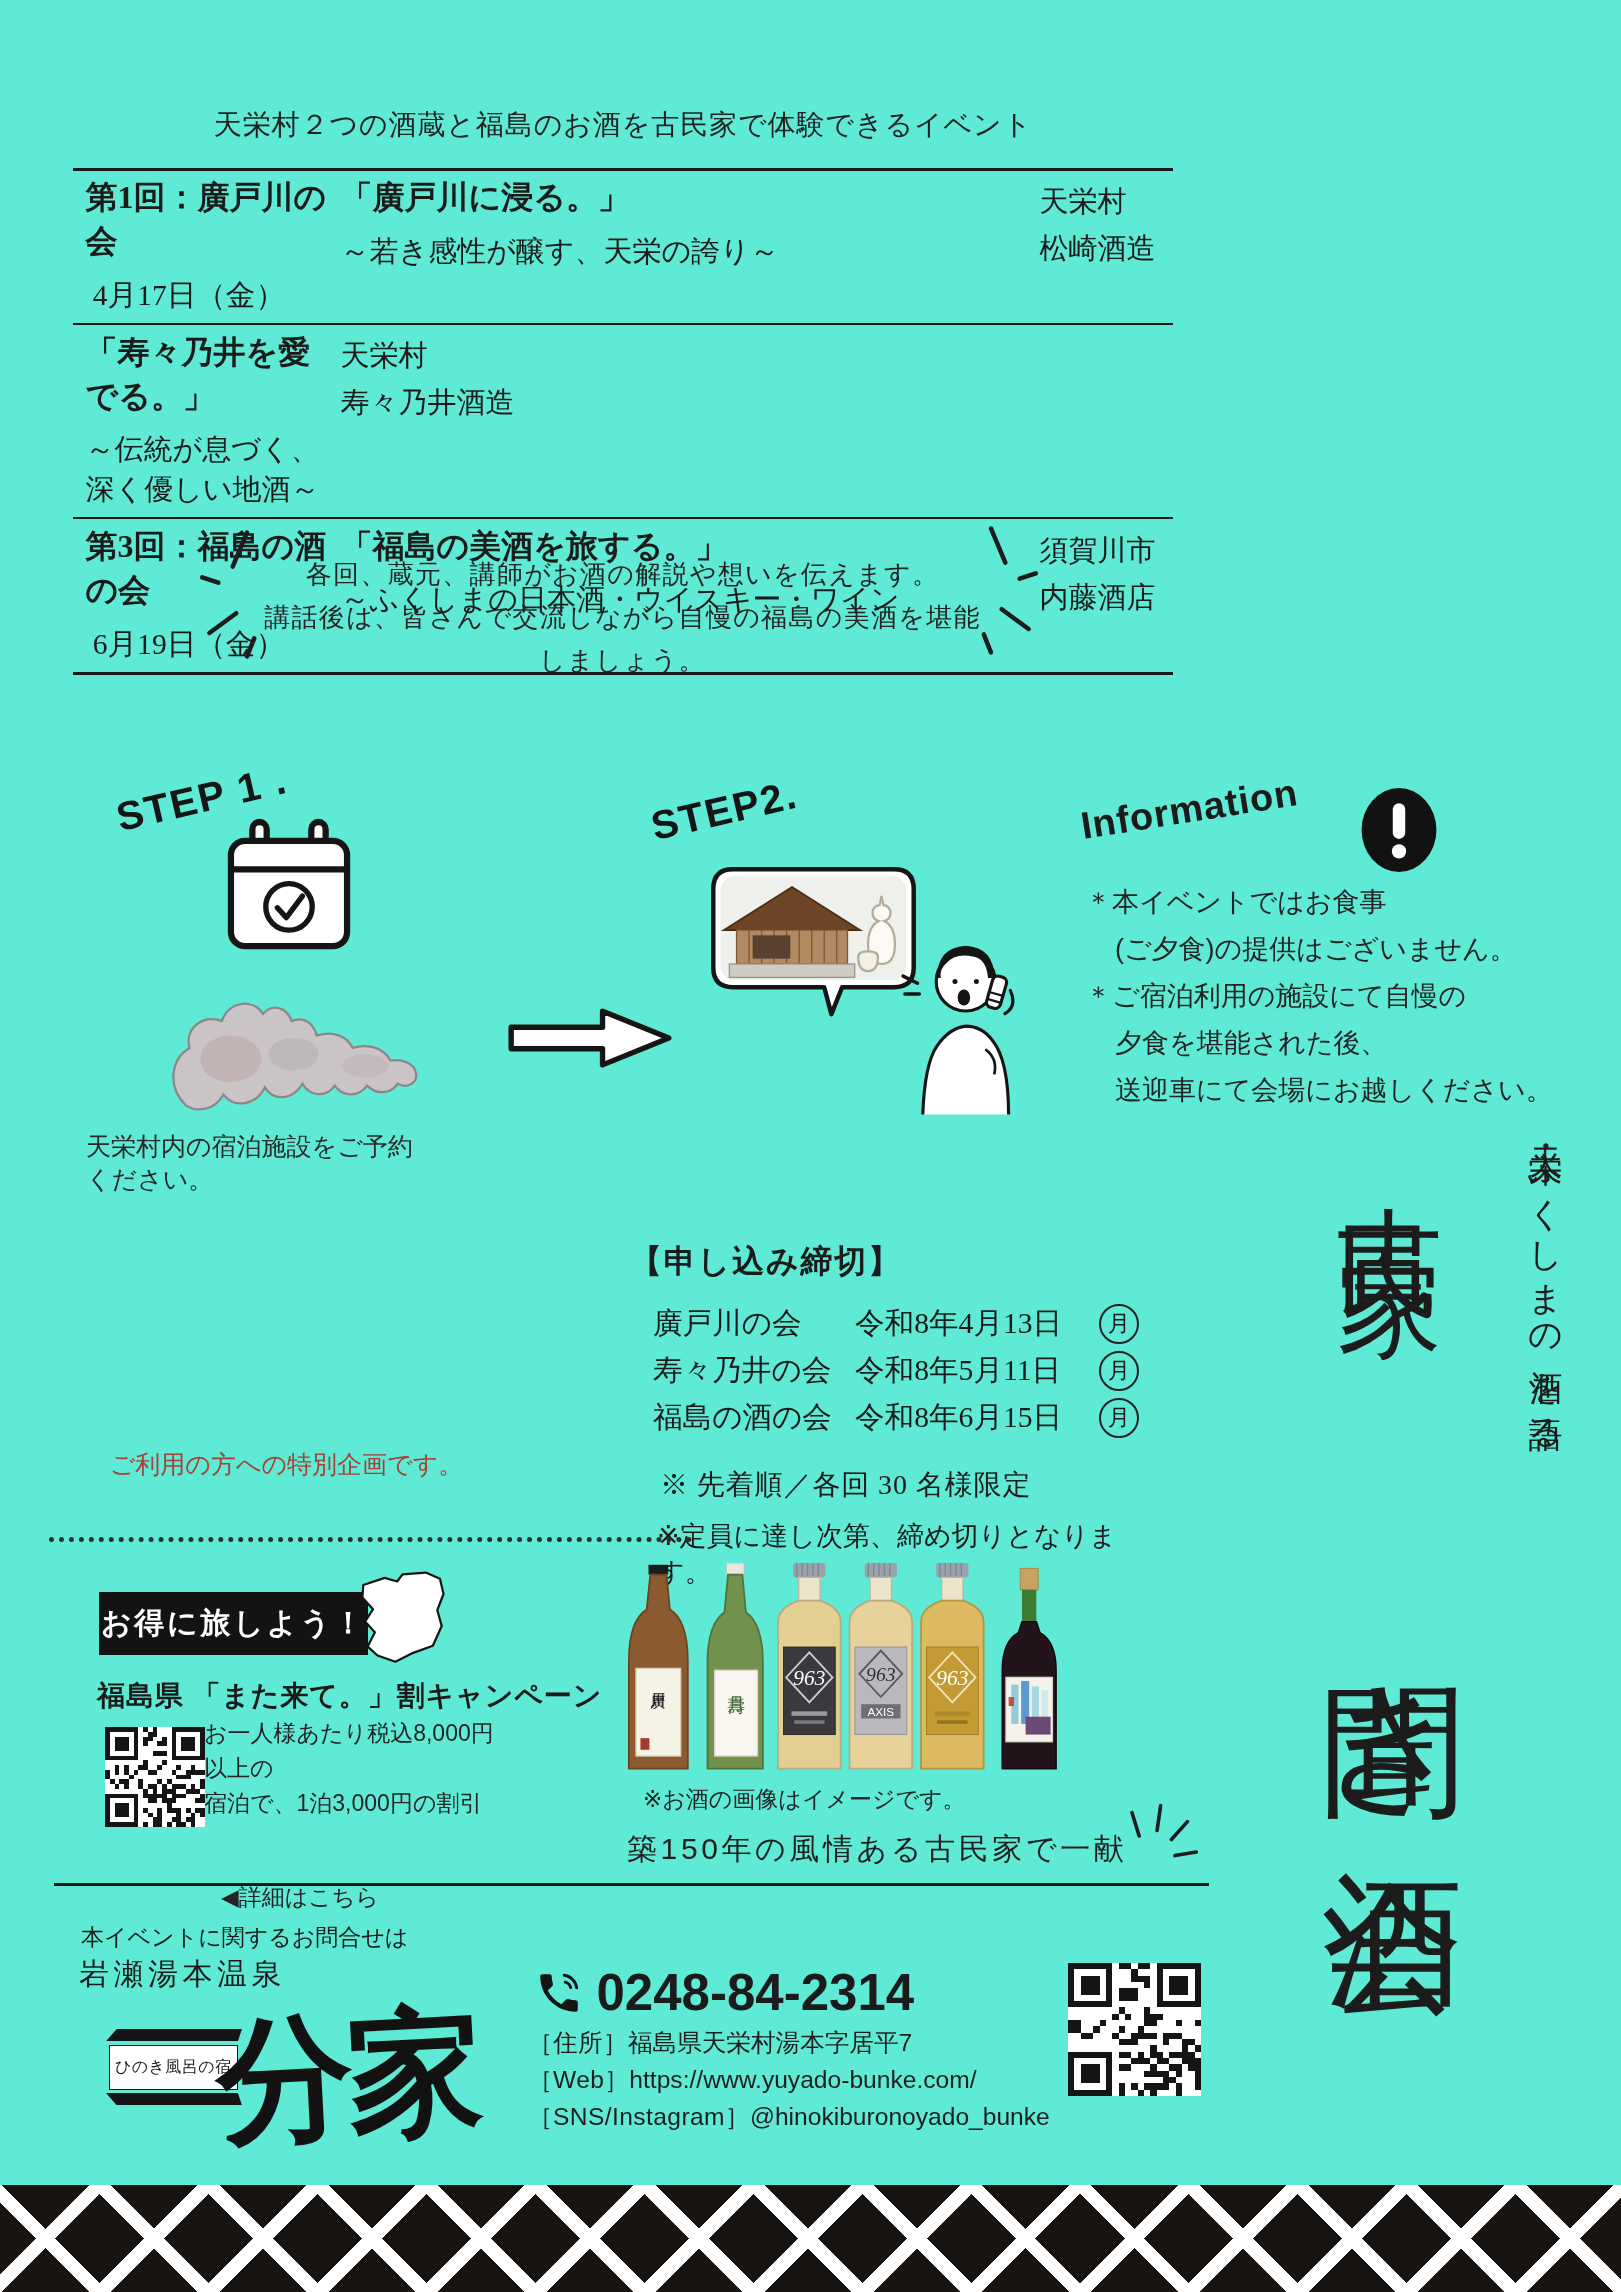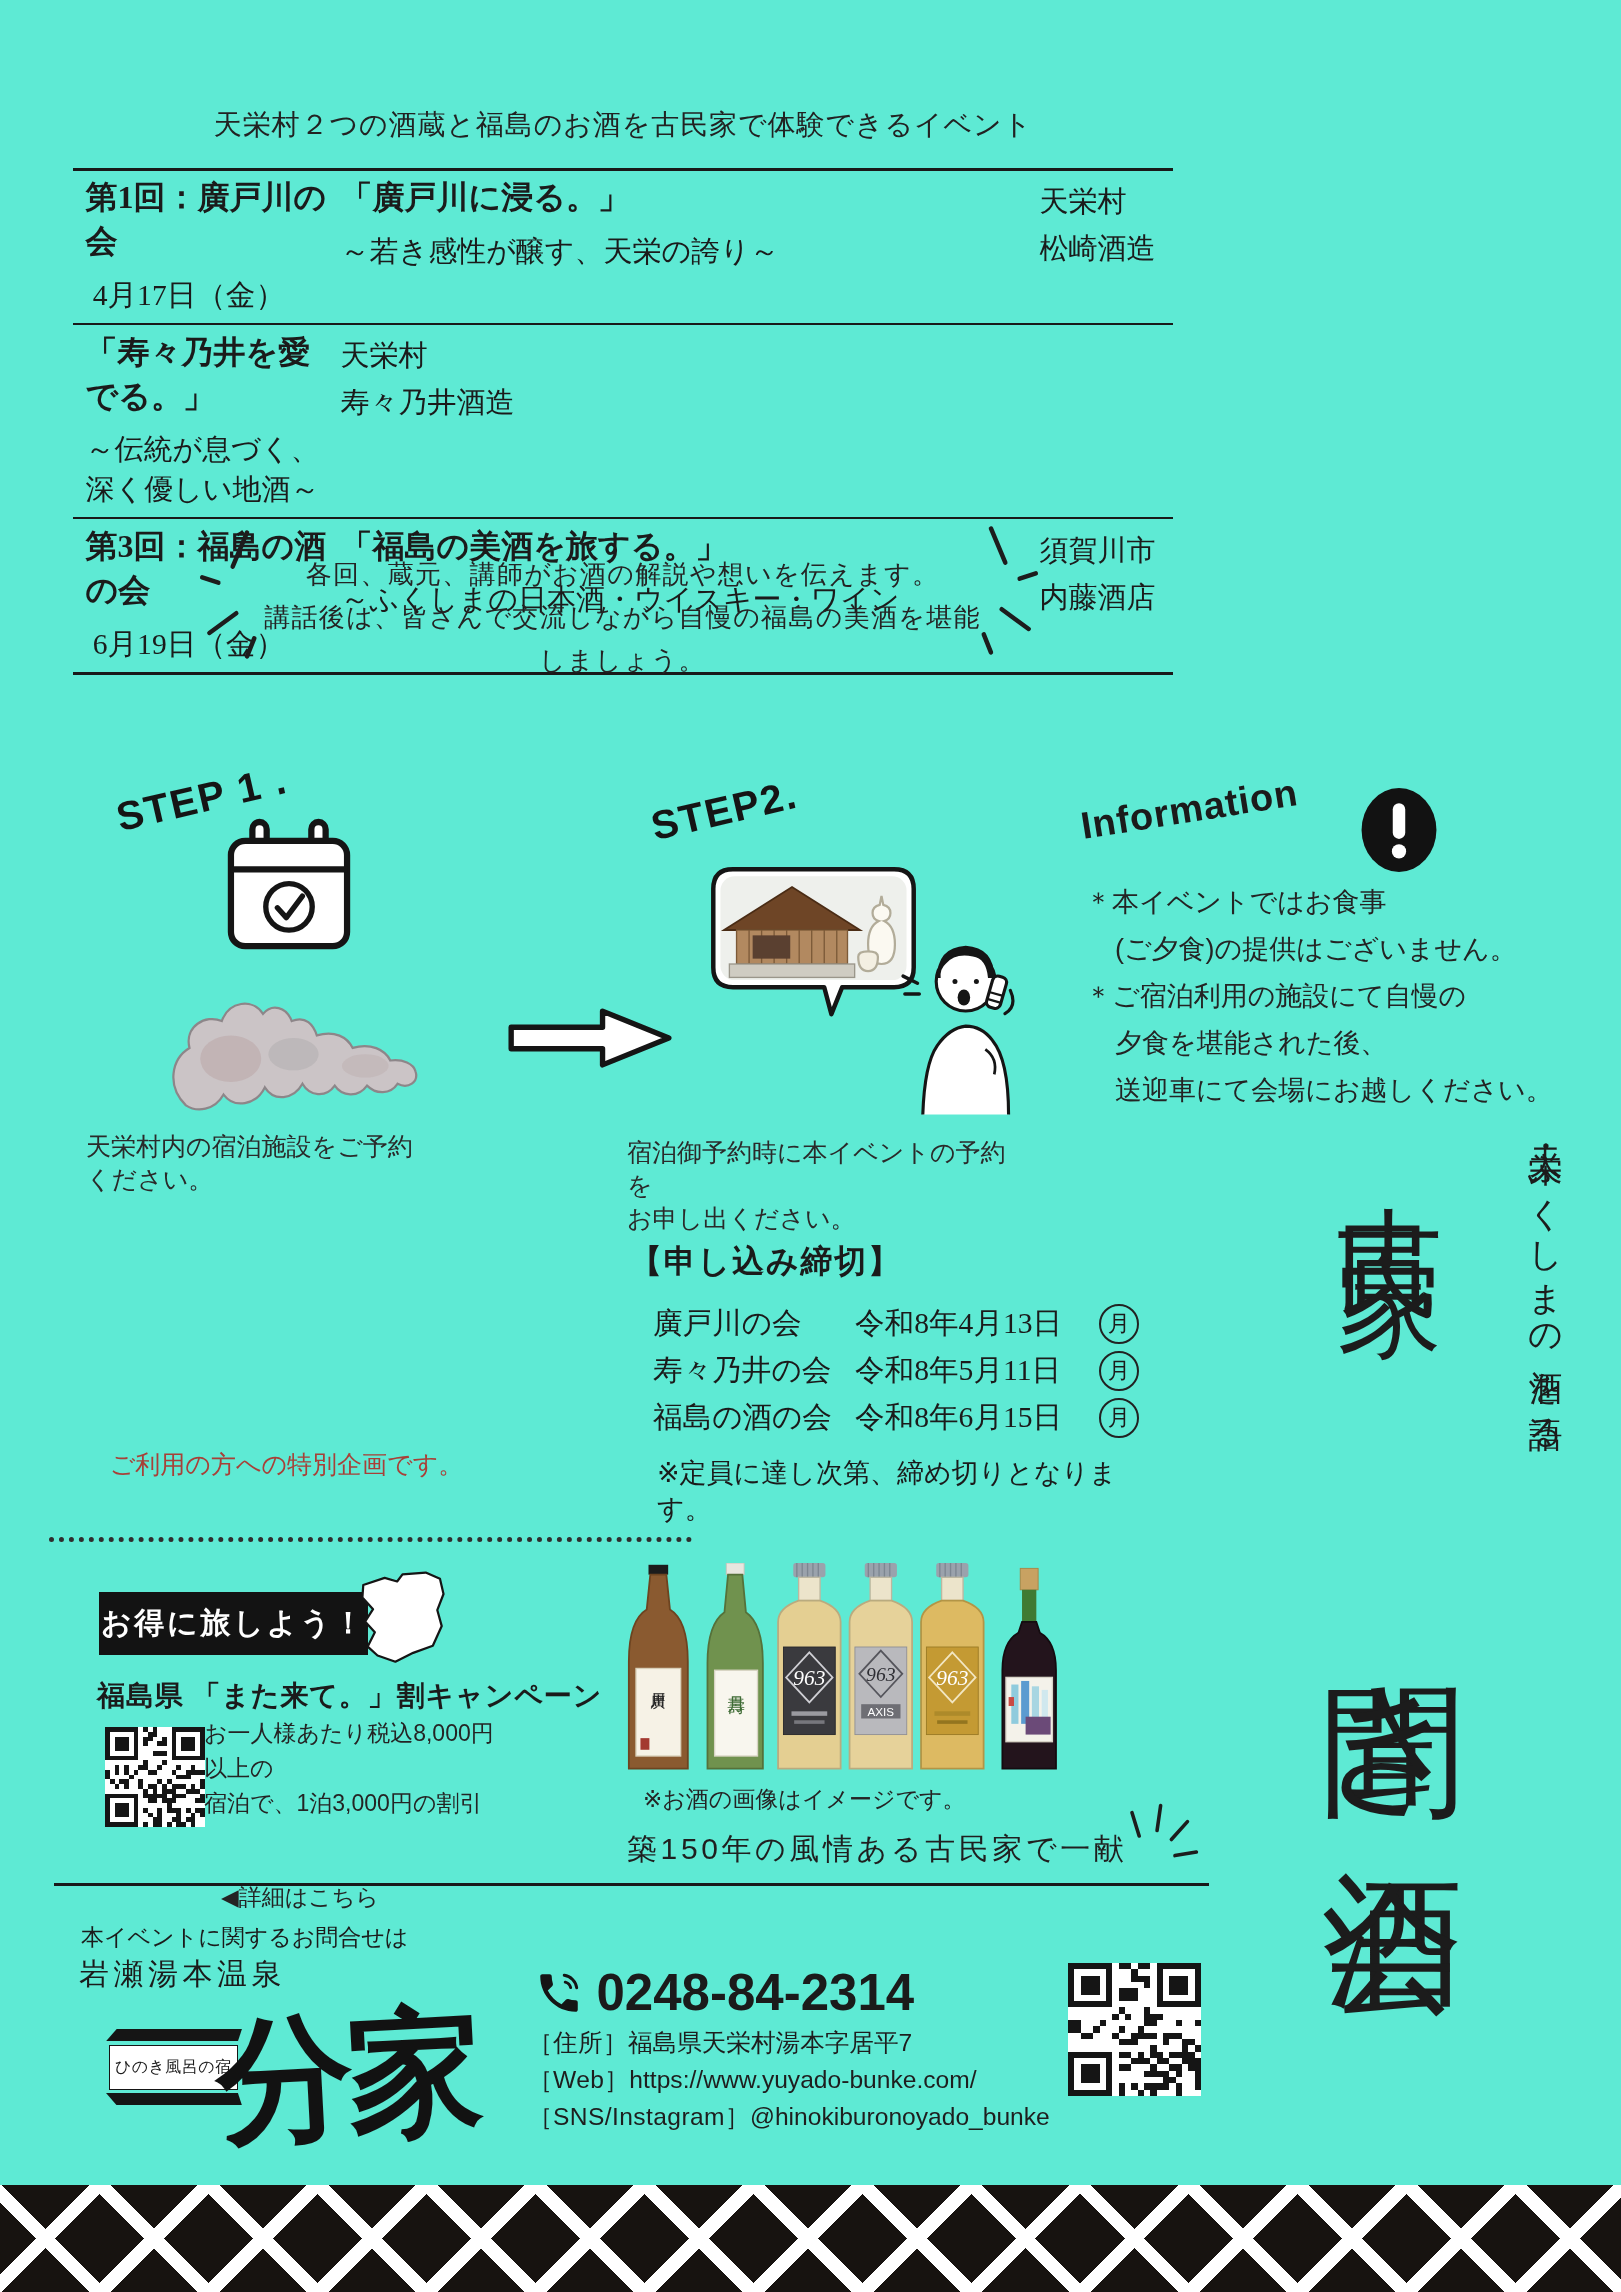--- a/index.html
+++ b/index.html
@@ -204,24 +204,20 @@
     <circle cx="90" cy="56" r="2.8" fill="#151515"></circle>
     <ellipse cx="76" cy="74" rx="7" ry="9" fill="#151515"></ellipse>
     <g transform="rotate(16 112 70)">
       <rect x="104" y="50" width="16" height="36" rx="6" fill="#fff" stroke="#151515" stroke-width="3.5"></rect>
       <path d="M104 78 H120 M104 70 H120" stroke="#151515" stroke-width="2.5"></path>
     </g>
     <path d="M122 92 Q136 84 128 66" fill="none" stroke="#151515" stroke-width="3.5" stroke-linecap="round"></path>
     <path d="M30 205 Q32 148 46 128 Q60 108 78 106 Q96 106 108 122 Q126 144 126 205" fill="#fff" stroke="#151515" stroke-width="3.5"></path>
     <path d="M100 132 Q114 142 110 160" fill="none" stroke="#151515" stroke-width="3"></path>
   </svg>
-  <div class="abs caption cap2">
-    <div>宿泊御予約時に本イベントの予約を</div>
-    <div>お申し出ください。</div>
-  </div>
 
   <div class="abs info-label">Information</div>
   <svg class="abs" style="left:1358px;top:785px" width="82" height="90" viewBox="0 0 92 100">
     <ellipse cx="46" cy="50" rx="42" ry="47" fill="#121212"></ellipse>
     <rect x="39" y="20" width="14" height="40" rx="7" fill="#fff"></rect>
     <circle cx="46" cy="74" r="8" fill="#fff"></circle>
   </svg>
   <div class="abs info-text">
     <p>＊本イベントではお食事</p>
     <p class="ind">(ご夕食)の提供はございません。</p>
@@ -242,20 +238,21 @@
         <span class="dl-name">寿々乃井の会</span>
         <span class="dl-date">令和8年5月11日</span>
         <span class="maru">月</span>
       </div>
       <div class="dl-row">
         <span class="dl-name">福島の酒の会</span>
         <span class="dl-date">令和8年6月15日</span>
         <span class="maru">月</span>
       </div>
     </div>
+    <div class="dl-note1">※ 先着順／各回 30 名様限定</div>
     <div class="dl-note2">※定員に達し次第、締め切りとなります。</div>
   </div>
 
   <div class="abs special-note">
     <div>ご利用の方への特別企画です。</div>
   </div>
 
   <div class="abs dotline"></div>
 
   <div class="abs campaign-banner serif">お得に旅しよう！</div>

